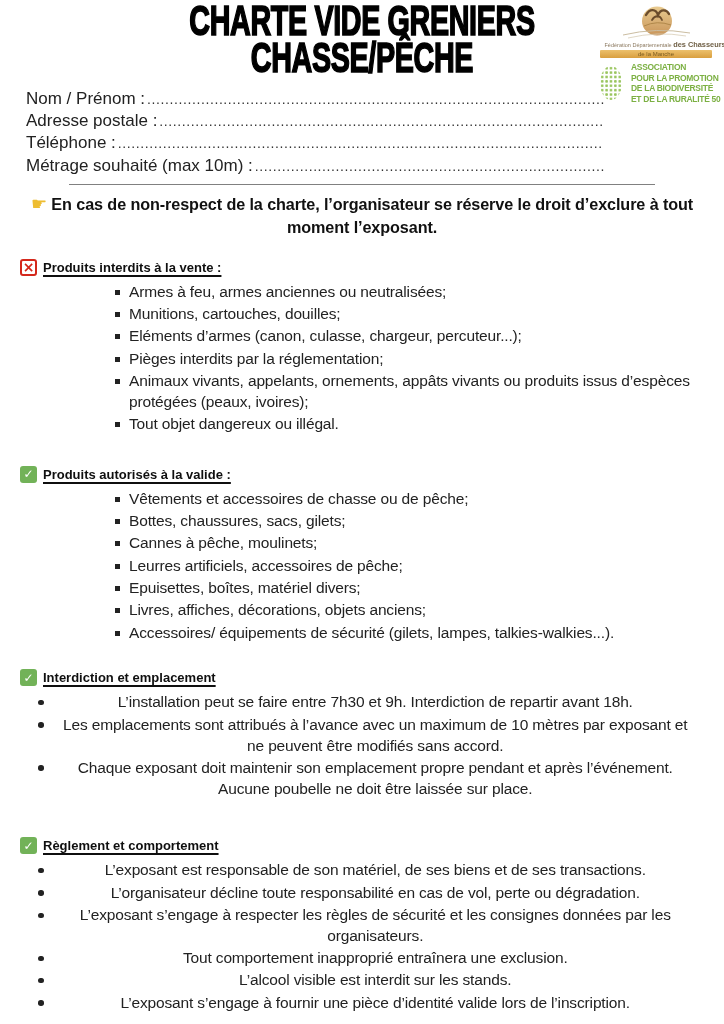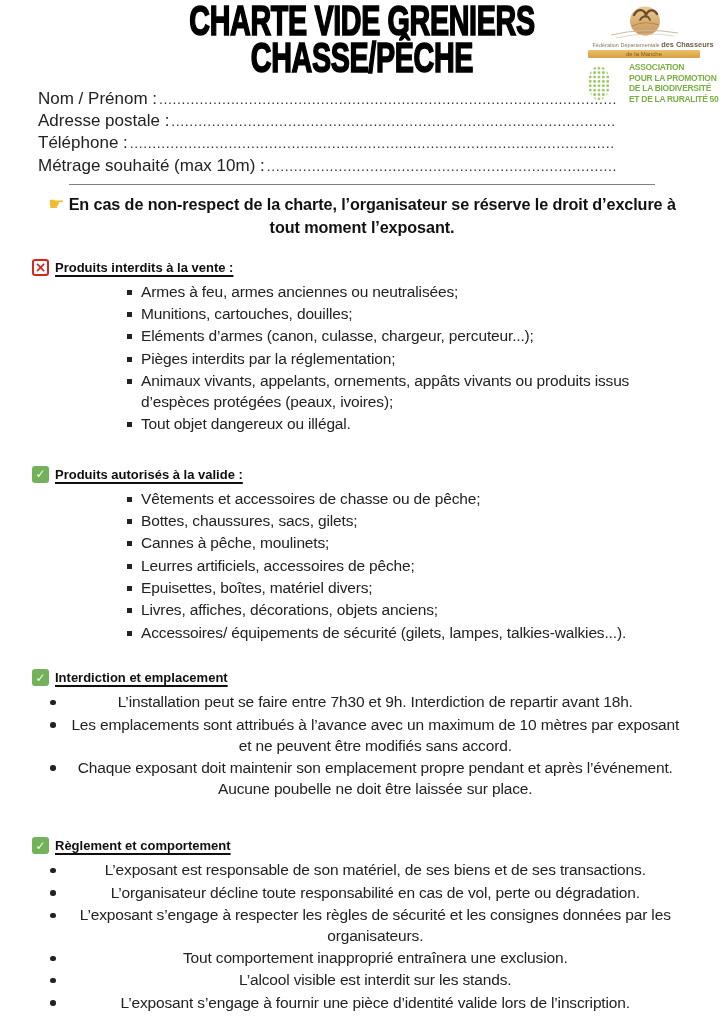--- a/index.html
+++ b/index.html
@@ -1,37 +1,37 @@
 <!DOCTYPE html>
 <html><head>
 <meta charset="utf-8">
 <style>
   * { box-sizing: border-box; }
   html, body { margin:0; padding:0; }
   body {
     width:724px; height:1024px; background:#ffffff; overflow:hidden;
     font-family:"Liberation Sans", sans-serif; color:#1d1d1d;
   }
-  .page { position:relative; width:724px; height:1024px; padding:0 38px; }
+  .page { position:relative; width:724px; height:1024px; padding:0 26px; }
 
   
   .hdr { position:relative; height:86px; }
   .title { position:absolute; left:0; right:0; top:2px; margin:0; text-align:center;
            font-weight:bold; color:#000; font-size:41px; line-height:37px;
            letter-spacing:-0.5px; }
   .title span { display:block; transform:scaleX(0.70) scaleY(1.05); -webkit-text-stroke:1.6px #000; }
 
   .logos { position:absolute; top:2px; right:-14px; width:112px; }
   .logo-fdc { text-align:center; }
   .logo-fdc svg { display:block; margin:0 auto; }
   .fdc-name { font-size:6px; color:#8c7a60; white-space:nowrap; transform:scale(0.92); }
   .fdc-name b { font-size:8px; color:#6f5f45; }
   .fdc-banner { margin-top:1px; background:linear-gradient(#ecc06c,#d99f3f); color:#7a5b20;
                 font-size:6px; line-height:8px; border-radius:1px; }
-  .logo-apbr { display:flex; align-items:center; gap:19px; margin-top:4px; }
+  .logo-apbr { display:flex; align-items:center; gap:9px; margin-top:4px; }
   .apbr-dots { flex:none; width:22px; height:34px; border-radius:50%;
                background-image:radial-gradient(circle,#8fbf4d 1.1px, transparent 1.6px);
                background-size:4.4px 4.4px; opacity:.9; }
   .apbr-text { color:#7cb043; font-weight:bold; font-size:9px; line-height:10.5px;
                letter-spacing:-0.3px; white-space:nowrap; transform:scaleX(0.94); transform-origin:left center; }
   .apbr-text span { display:block; }
 
   
   .form { padding-top:2px; width:578px; font-size:17px; color:#222; }
   .frow { display:flex; align-items:baseline; line-height:22.2px; }

